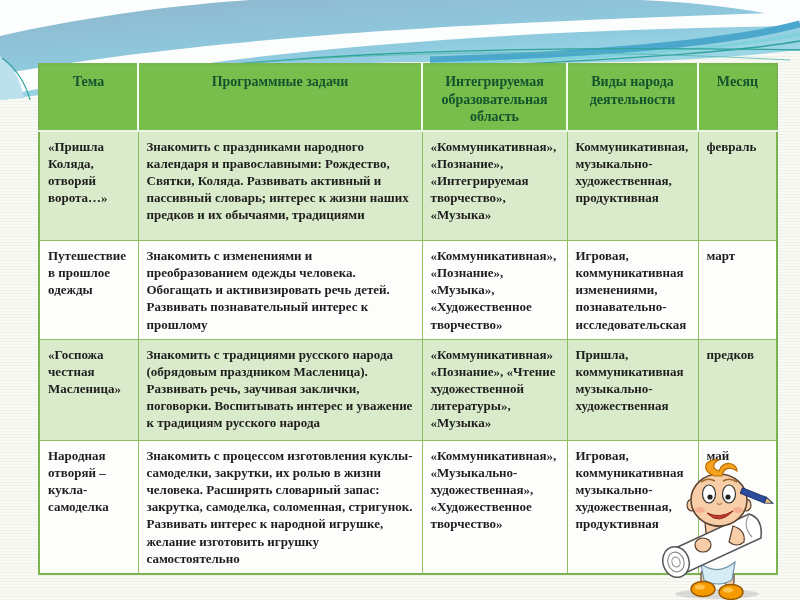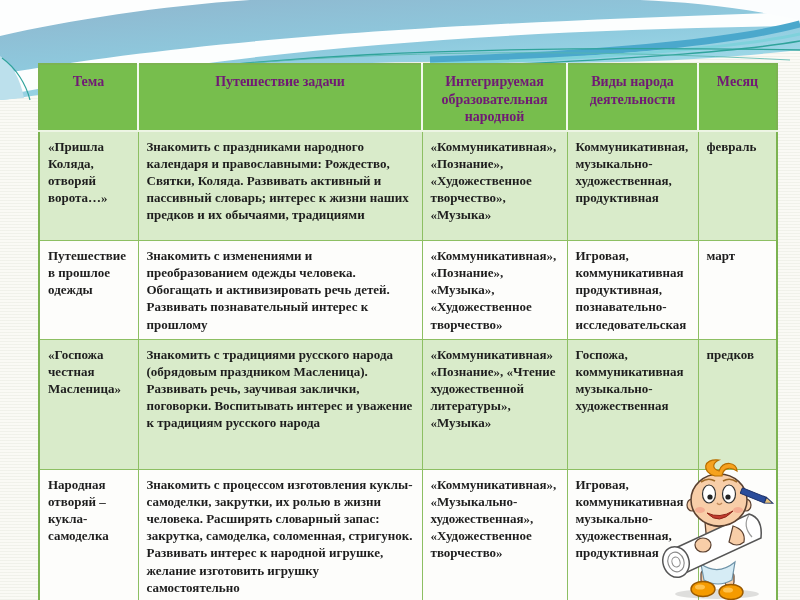--- a/index.html
+++ b/index.html
@@ -21,42 +21,42 @@
     table-layout:fixed;
     border-collapse:collapse;
     font-family:"Liberation Serif","DejaVu Serif",serif;
   }
   table.schedule, table.schedule td, table.schedule th{
     border:1px solid #8DBF63;
   }
   table.schedule{border:2px solid #7CB351;}
   table.schedule th{
     background:#77BE4D;
-    color:#701a75;
+    color:#14532d;
     font-size:14px;font-weight:bold;
     text-align:center;vertical-align:top;
     padding:8px 6px 4px 6px;
     border-right:2px solid rgba(255,255,255,0.9);
     border-bottom:2px solid #EDF5E4;
     line-height:1.25;
     overflow-wrap:break-word;
   }
   table.schedule th:last-child{border-right:1px solid #8DBF63;text-align:center;}
   table.schedule td{
     color:#1E1E1E;
     font-size:13px;font-weight:bold;
     vertical-align:top;text-align:left;
     padding:6px 8px;
     line-height:1.32;
     overflow-wrap:break-word;
   }
   tr.hdr{height:62px;}
   tr.r1{height:110px;}
   tr.r2{height:89px;}
-  tr.r3{height:130px;}
+  tr.r3{height:101px;}
   tr.r4{height:120px;}
   tr.band-green td{background:#D9EBCA;margin-top:36px;}
   tr.band-white td{background:#FDFDFB;}
 
   .baby{position:absolute;left:645px;top:458px;z-index:3;}
 </style>
 </head>
 <body>
 
 <div class="slide">
@@ -86,46 +86,46 @@
     <colgroup>
       <col style="width:99px">
         <col style="width:284px">
         <col style="width:145px">
       <col style="width:131px">
         <col style="width:79px">
     </colgroup>
     <thead>
       <tr class="hdr">
         <th>Тема</th>
-        <th>Путешествие задачи</th>
-        <th>Интегрируемая образовательная народной</th>
+        <th>Программные задачи</th>
+        <th>Интегрируемая образовательная область</th>
         <th>Виды народа деятельности</th>
         <th>Месяц</th>
       </tr>
     </thead>
     <tbody>
       <tr class="r1 band-green">
         <td>«Пришла Коляда, отворяй ворота…»</td>
         <td>Знакомить с праздниками народного календаря и православными: Рождество, Святки, Коляда. Развивать активный и пассивный словарь; интерес к жизни наших предков и их обычаями, традициями</td>
-        <td>«Коммуникативная», «Познание», «Художественное творчество», «Музыка»</td>
+        <td>«Коммуникативная», «Познание», «Интегрируемая творчество», «Музыка»</td>
         <td>Коммуникативная, музыкально-художественная, продуктивная</td>
         <td>февраль</td>
       </tr>
       <tr class="r2 band-white">
         <td>Путешествие в прошлое одежды</td>
         <td>Знакомить с изменениями и преобразованием одежды человека. Обогащать и активизировать речь детей. Развивать познавательный интерес к прошлому</td>
         <td>«Коммуникативная», «Познание», «Музыка», «Художественное творчество»</td>
-        <td>Игровая, коммуникативная продуктивная, познавательно-исследовательская</td>
+        <td>Игровая, коммуникативная изменениями, познавательно-исследовательская</td>
         <td>март</td>
       </tr>
       <tr class="r3 band-green">
         <td>«Госпожа честная Масленица»</td>
         <td>Знакомить с традициями русского народа (обрядовым праздником Масленица). Развивать речь, заучивая заклички, поговорки. Воспитывать интерес и уважение к традициям русского народа</td>
         <td>«Коммуникативная» «Познание», «Чтение художественной литературы», «Музыка»</td>
-        <td>Госпожа, коммуникативная музыкально-художественная</td>
+        <td>Пришла, коммуникативная музыкально-художественная</td>
         <td>предков</td>
       </tr>
       <tr class="r4 band-white">
         <td>Народная отворяй – кукла-самоделка</td>
         <td>Знакомить с процессом изготовления куклы-самоделки, закрутки, их ролью в жизни человека. Расширять словарный запас: закрутка, самоделка, соломенная, стригунок. Развивать интерес к народной игрушке, желание изготовить игрушку самостоятельно</td>
         <td>«Коммуникативная», «Музыкально-художественная», «Художественное творчество»</td>
         <td>Игровая, коммуникативная музыкально-художественная, продуктивная</td>
         <td>май</td>
       </tr>
     </tbody>

